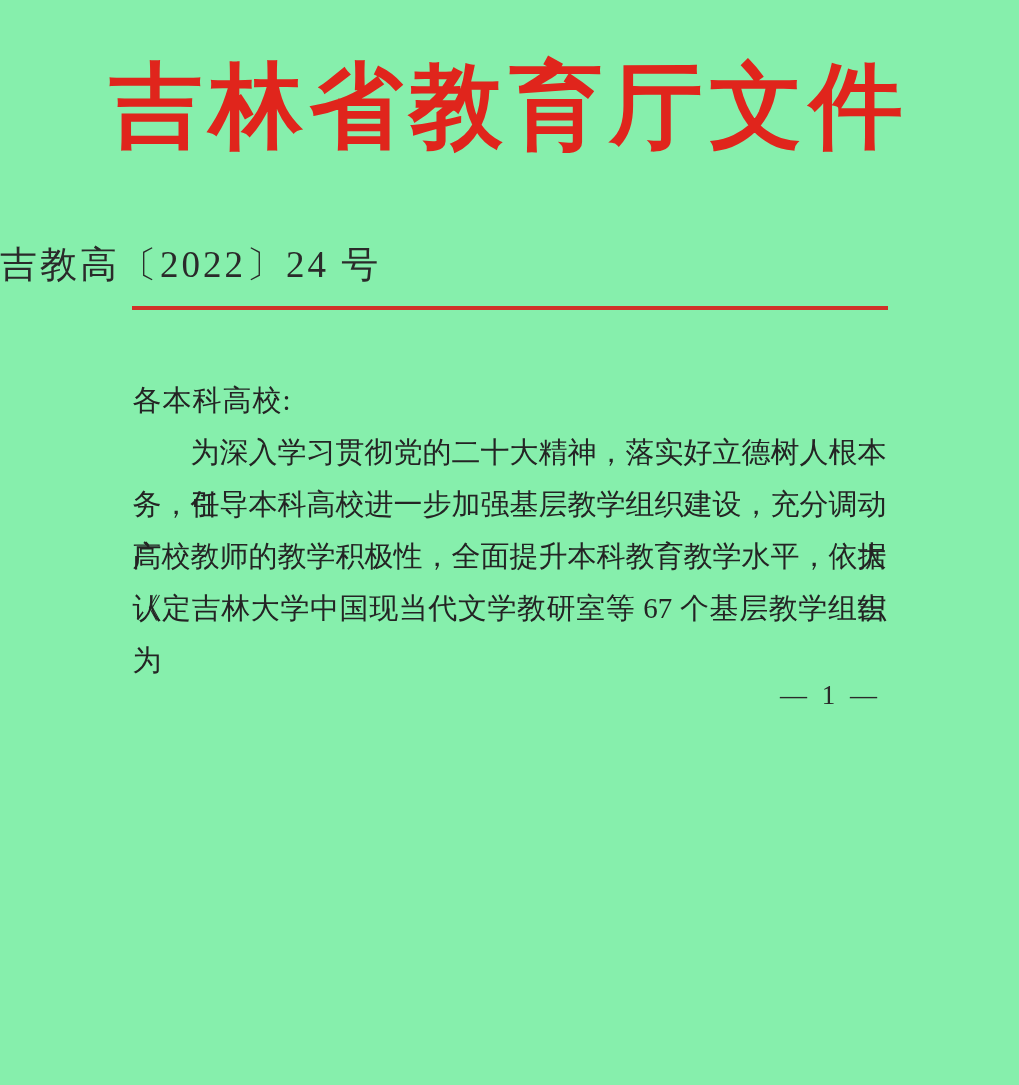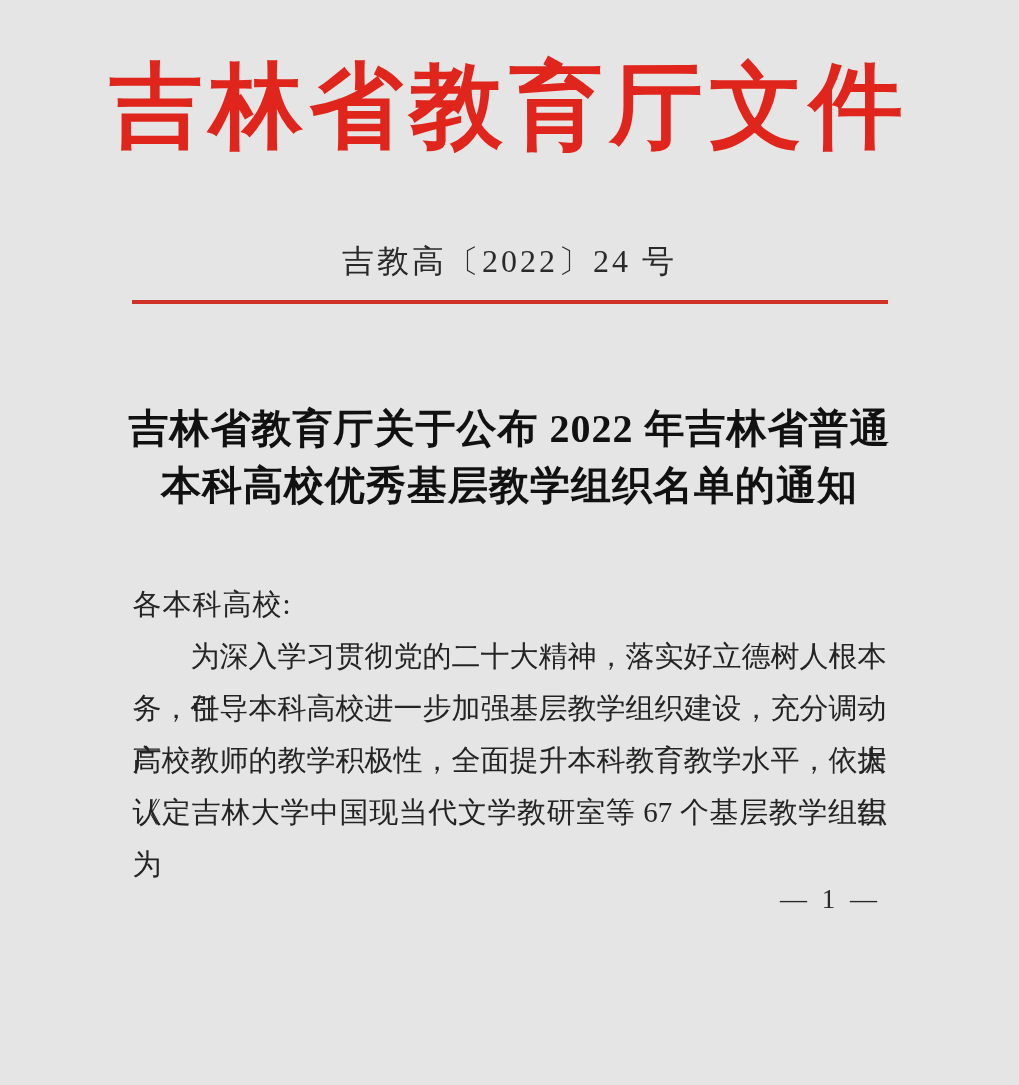--- a/index.html
+++ b/index.html
@@ -11,37 +11,36 @@
   html, body { background: #ffffff; }
   body {
     font-family: "Liberation Serif", "DejaVu Serif", serif;
     color: var(--text-color);
   }
   .page {
     position: relative;
     width: 1019px;
     height: 1085px;
     margin: 0 auto;
-    background: #e5e5e5;
+    background: #86efac;
     overflow: hidden;
   }
   .letterhead {
     margin-top: 52px;
     text-align: center;
     color: var(--accent-red);
     font-weight: 700;
     font-size: 93px;
     line-height: 1.18;
     letter-spacing: 7px;
     white-space: nowrap;
   }
   .doc-number {
     margin-top: 78px;
-    text-align: center;
-    font-size: 32px;
+    font-size: 37px;
     letter-spacing: 3px;
     color: #2a2a2a;
   }
   .red-rule {
     width: 756px;
     height: 4px;
     margin: 16px auto 0 auto;
     background: var(--rule-red);
     border: none;
   }
@@ -86,24 +85,20 @@
 <body>
 
 <div class="page">
 
   <div class="letterhead">吉林省教育厅文件</div>
 
   <div class="doc-number">吉教高〔2022〕24 号</div>
 
   <hr class="red-rule">
 
-  <div class="doc-title">
-    <div>吉林省教育厅关于公布 2022 年吉林省普通</div>
-    <div>本科高校优秀基层教学组织名单的通知</div>
-  </div>
 
   <div class="doc-body">
     <div class="salutation">各本科高校:</div>
 
     <div class="body-line indent-2">为深入学习贯彻党的二十大精神，落实好立德树人根本任</div>
     <div class="body-line">务，引导本科高校进一步加强基层教学组织建设，充分调动广大</div>
     <div class="body-line">高校教师的教学积极性，全面提升本科教育教学水平，依据《吉</div>
     <div class="body-line">认定吉林大学中国现当代文学教研室等 67 个基层教学组织为</div>
   </div>
 

